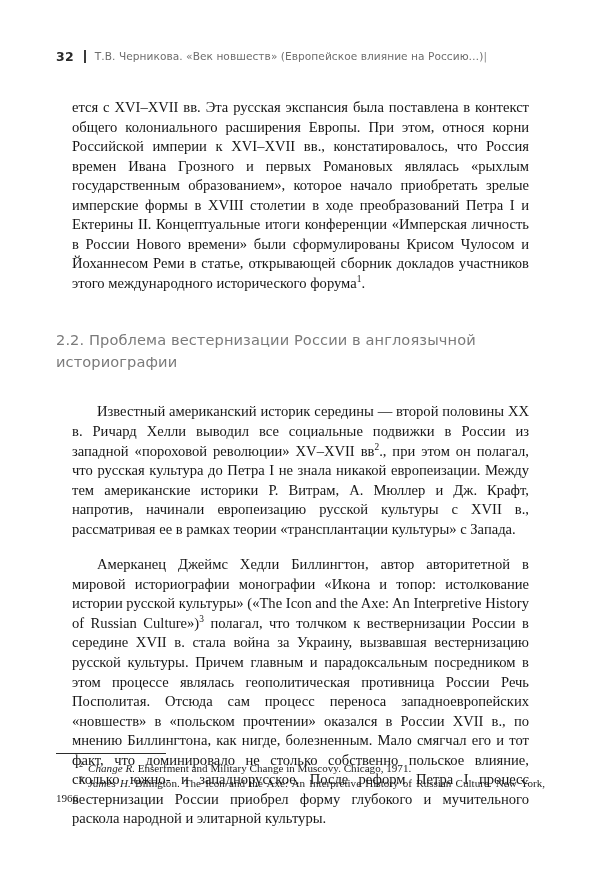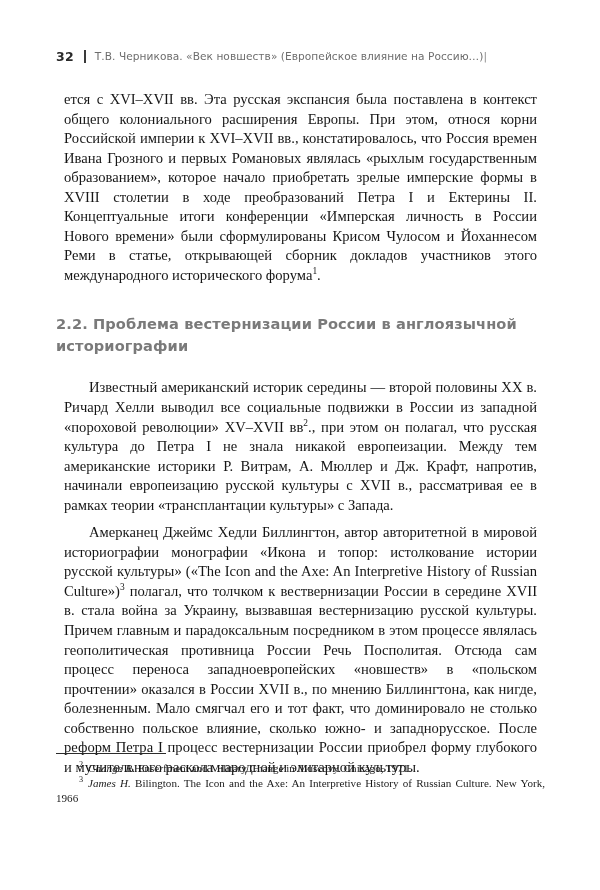--- a/index.html
+++ b/index.html
@@ -64,21 +64,21 @@
 
   
   .body-col {
     position: absolute;
     left: 56px;
     top: 82px;
     width: 489px;
   }
 
   p.para {
-    margin: 8px;
+    margin: 16px;
     font-size: 14.6px;
     line-height: 19.55px;
     text-align: justify;
     text-justify: inter-word;
     text-indent: 25px;
     color: #161616;
     hyphens: manual;
     -webkit-hyphens: manual;
   }
   p.para.cont {
@@ -88,21 +88,21 @@
     font-size: 9.4px;
     vertical-align: super;
     line-height: 0;
   }
 
   
   h2.section-head {
     margin: 0;
     padding: 0;
     font-family: "DejaVu Sans", "Liberation Sans", sans-serif;
-    font-weight: 700;
+    font-weight: 400;
     font-size: 14.6px;
     line-height: 22px;
     color: #7a7a7a;
     width: 470px;
     letter-spacing: .1px;
   }
   .head-gap-top  { height: 20px; }
   .head-gap-bot  { height: 13px; }
 
   

